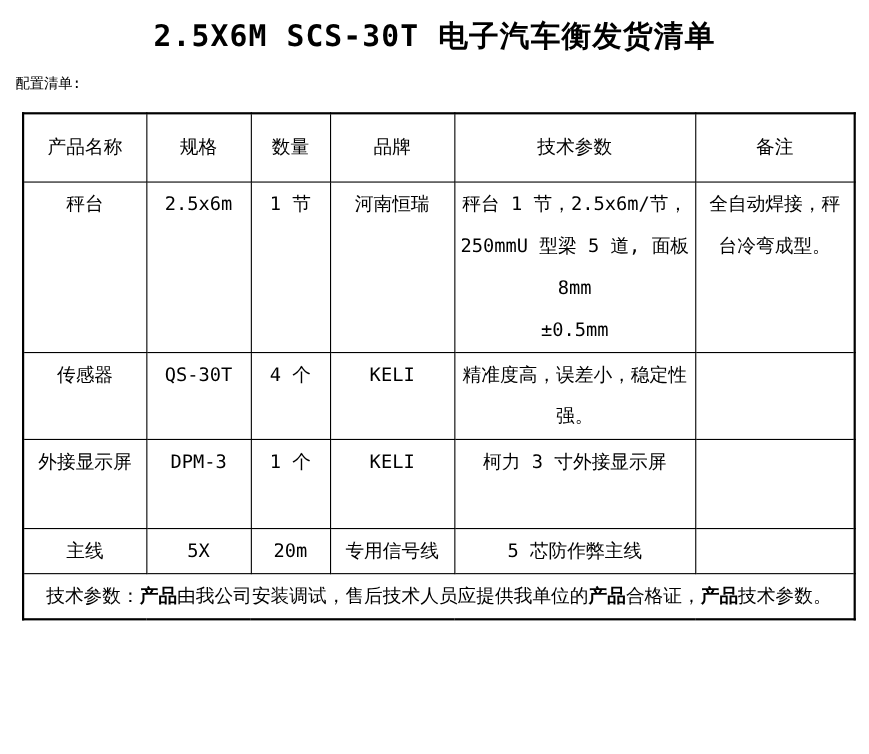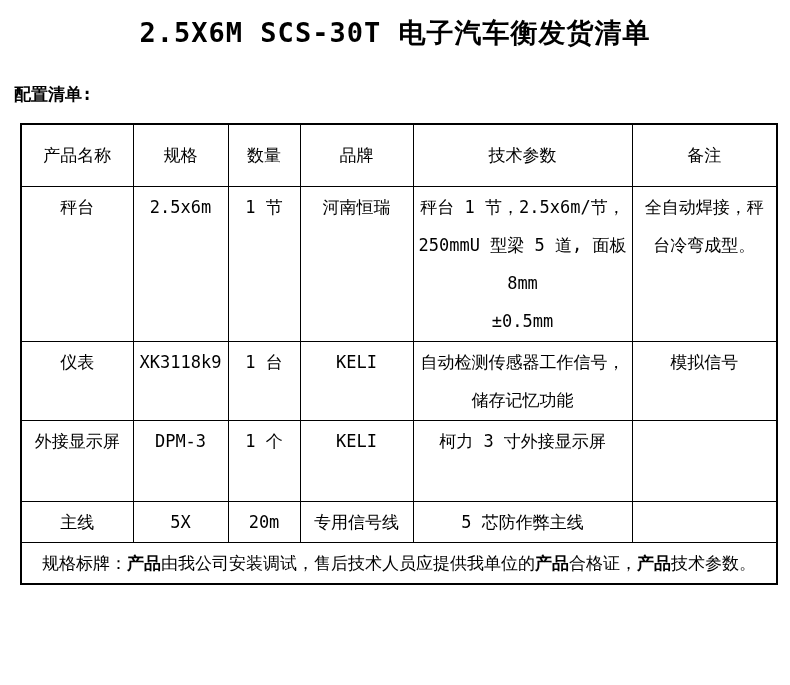--- a/index.html
+++ b/index.html
@@ -12,23 +12,22 @@
   body { height: 685px; overflow: hidden; }
 
   .doc-title {
     margin-top: 15px;
     text-align: center;
     font-size: 27px;
     font-weight: bold;
     letter-spacing: 1px;
   }
   .section-label {
-    margin: 32px 0 0 14px;
-    font-size: 17px;
-    font-weight: bold;
+    margin: 16px 0 0 14px;
+    font-size: 13px;
   }
 
   table.spec-table {
     margin: 17px 16px 0 20px;
     width: 756px;
     border-collapse: collapse;
     table-layout: fixed;
     font-size: 17px;
   }
   table.spec-table th,
@@ -105,41 +104,41 @@
     <td class="cell-spec">2.5x6m</td>
     <td class="cell-qty">1 节</td>
     <td class="cell-brand">河南恒瑞</td>
     <td class="cell-tech">秤台 1 节，2.5x6m/节，
 250mmU 型梁 5 道, 面板 8mm
 ±0.5mm</td>
     <td class="cell-note">全自动焊接，秤
 台冷弯成型。</td>
   </tr>
       <tr>
-    <td class="cell-name">仪表</td>
-    <td class="cell-spec">XK3118k9</td>
-    <td class="cell-qty">1 台</td>
+    <td class="cell-name">传感器</td>
+    <td class="cell-spec">QS-30T</td>
+    <td class="cell-qty">4 个</td>
     <td class="cell-brand">KELI</td>
-    <td class="cell-tech">自动检测传感器工作信号，
-储存记忆功能</td>
-    <td class="cell-note">模拟信号</td>
+    <td class="cell-tech">精准度高，误差小，稳定性
+强。</td>
+    <td class="cell-note"></td>
   </tr>
       <tr>
     <td class="cell-name">外接显示屏</td>
     <td class="cell-spec">DPM-3</td>
     <td class="cell-qty">1 个</td>
     <td class="cell-brand">KELI</td>
     <td class="cell-tech">柯力 3 寸外接显示屏</td>
     <td class="cell-note"></td>
   </tr>
       <tr>
     <td class="cell-name">主线</td>
     <td class="cell-spec">5X</td>
     <td class="cell-qty">20m</td>
     <td class="cell-brand">专用信号线</td>
     <td class="cell-tech">5 芯防作弊主线</td>
     <td class="cell-note"></td>
   </tr>
       <tr>
-      <td class="note-cell" colspan="6"><span class="seg-normal">规格标牌：</span><span class="seg-bold">产品</span><span class="seg-normal">由我公司安装调试，售后技术人员应提供我单位的</span><span class="seg-bold">产品</span><span class="seg-normal">合格证，</span><span class="seg-bold">产品</span><span class="seg-normal">技术参数。</span></td>
+      <td class="note-cell" colspan="6"><span class="seg-normal">技术参数：</span><span class="seg-bold">产品</span><span class="seg-normal">由我公司安装调试，售后技术人员应提供我单位的</span><span class="seg-bold">产品</span><span class="seg-normal">合格证，</span><span class="seg-bold">产品</span><span class="seg-normal">技术参数。</span></td>
     </tr>
   </tbody>
 </table>
 
 </body></html>

